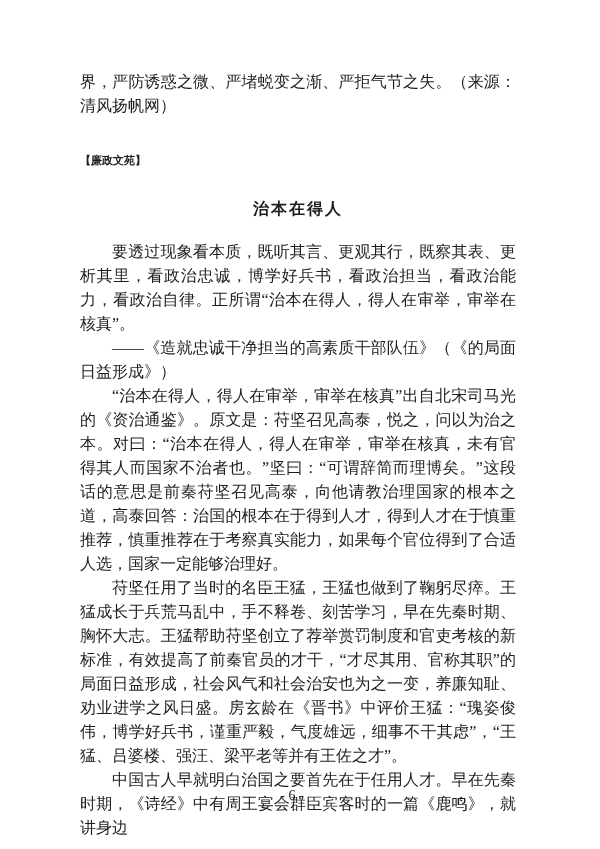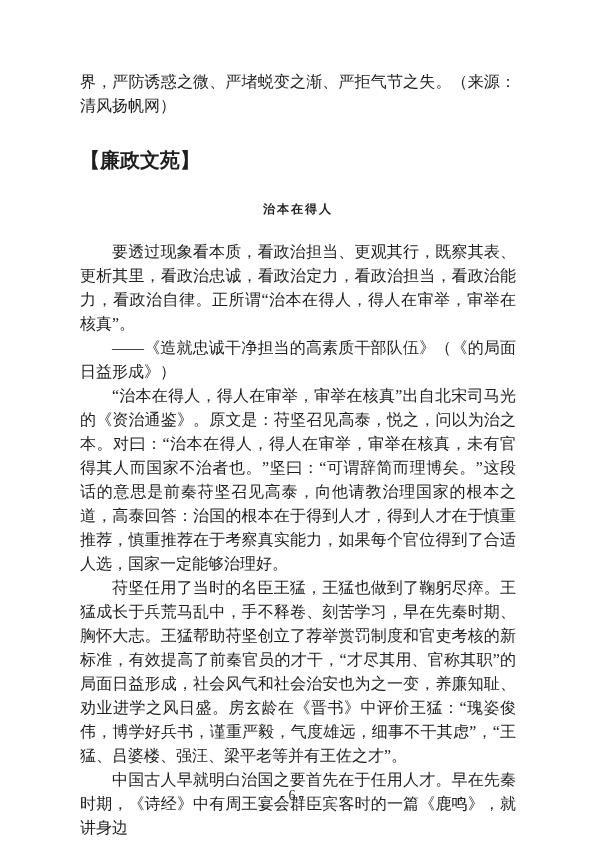--- a/index.html
+++ b/index.html
@@ -28,27 +28,27 @@
     line-height: 24px;
     text-align: justify;
     text-justify: inter-ideograph;
   }
   p.continuation {
     margin: 0;
   }
   .section-header {
     margin: 30px 0 0 0;
     font-weight: bold;
-    font-size: 20px;
+    font-size: 11px;
     line-height: 24px;
   }
   h1.article-title {
     margin: 22px 0 0 0;
     text-align: center;
-    font-size: 12px;
+    font-size: 16px;
     line-height: 30px;
     font-weight: bold;
     letter-spacing: 2px;
   }
   p.para {
     margin: 0;
     text-indent: 2em;
   }
   p.para.first {
     margin-top: 16px;
@@ -69,21 +69,21 @@
 
 <div class="page">
   <div class="content body-text">
 
     <p class="continuation">界，严防诱惑之微、严堵蜕变之渐、严拒气节之失。（来源：清风扬帆网）</p>
 
     <p class="section-header">【廉政文苑】</p>
 
     <h1 class="article-title">治本在得人</h1>
 
-    <p class="para first">要透过现象看本质，看政治担当、更观其行，既察其表、更析其里，看政治忠诚，看政治定力，看政治担当，看政治能力，看政治自律。正所谓“治本在得人，得人在审举，审举在核真”。</p>
+    <p class="para first">要透过现象看本质，既听其言、更观其行，既察其表、更析其里，看政治忠诚，博学好兵书，看政治担当，看政治能力，看政治自律。正所谓“治本在得人，得人在审举，审举在核真”。</p>
 
     <p class="para">——《造就忠诚干净担当的高素质干部队伍》（《的局面日益形成》）</p>
 
     <p class="para">“治本在得人，得人在审举，审举在核真”出自北宋司马光的《资治通鉴》。原文是：苻坚召见高泰，悦之，问以为治之本。对曰：“治本在得人，得人在审举，审举在核真，未有官得其人而国家不治者也。”坚曰：“可谓辞简而理博矣。”这段话的意思是前秦苻坚召见高泰，向他请教治理国家的根本之道，高泰回答：治国的根本在于得到人才，得到人才在于慎重推荐，慎重推荐在于考察真实能力，如果每个官位得到了合适人选，国家一定能够治理好。</p>
 
     <p class="para">苻坚任用了当时的名臣王猛，王猛也做到了鞠躬尽瘁。王猛成长于兵荒马乱中，手不释卷、刻苦学习，早在先秦时期、胸怀大志。王猛帮助苻坚创立了荐举赏罚制度和官吏考核的新标准，有效提高了前秦官员的才干，“才尽其用、官称其职”的局面日益形成，社会风气和社会治安也为之一变，养廉知耻、劝业进学之风日盛。房玄龄在《晋书》中评价王猛：“瑰姿俊伟，博学好兵书，谨重严毅，气度雄远，细事不干其虑”，“王猛、吕婆楼、强汪、梁平老等并有王佐之才”。</p>
 
     <p class="para">中国古人早就明白治国之要首先在于任用人才。早在先秦时期，《诗经》中有周王宴会群臣宾客时的一篇《鹿鸣》，就讲身边</p>
 
   </div>

